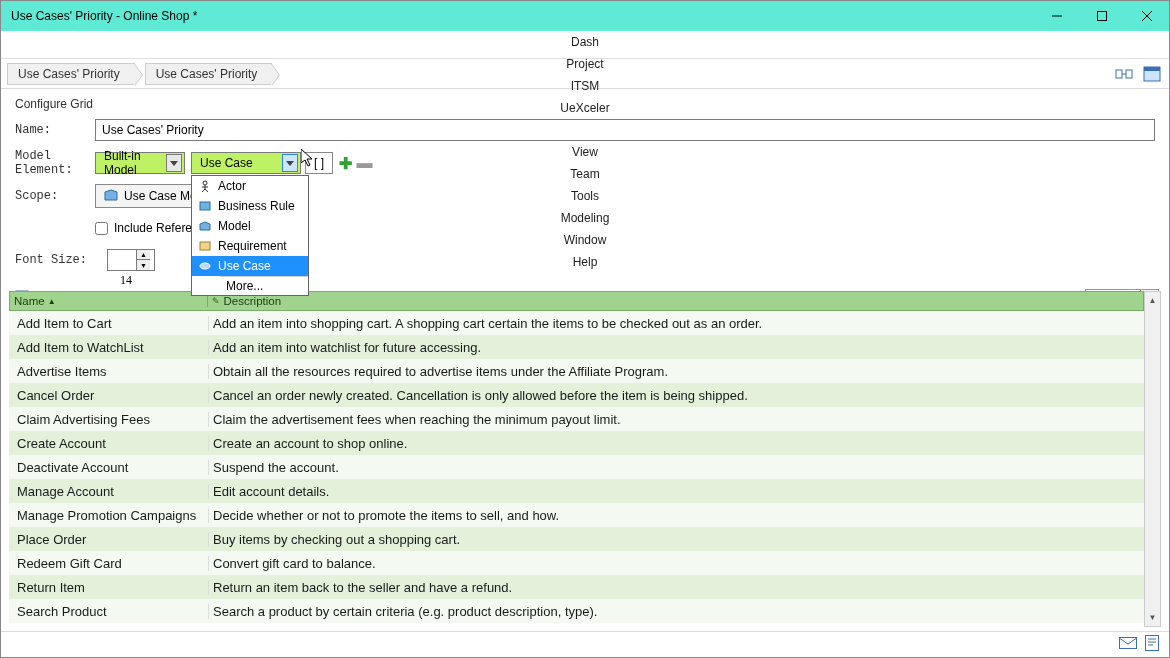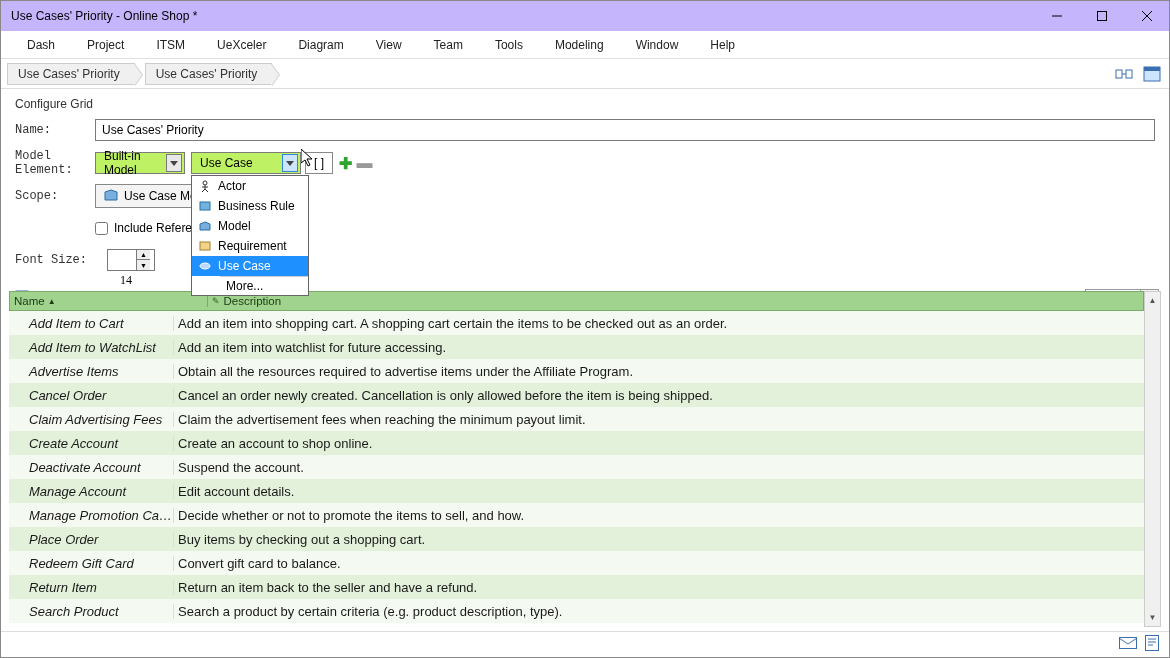--- a/index.html
+++ b/index.html
@@ -1,22 +1,22 @@
 <!DOCTYPE html>
 <html><head>
 <meta charset="utf-8">
 <style>
   * { box-sizing: border-box; margin: 0; padding: 0; }
   body { font-family: "Segoe UI", Tahoma, sans-serif; font-size: 12px; background: #fff; width: 1170px; height: 658px; overflow: hidden; border: 1px solid #888; position: relative; }
   
-  .title-bar { height: 30px; display: flex; align-items: center; padding: 0 0 0 10px; background: #c4b5fd; }
+  .title-bar { height: 30px; display: flex; align-items: center; padding: 0 0 0 10px; background: #5eead4; }
   .title-bar .title-text { flex: 1; font-size: 12px; color: #000; }
   .win-btn { width: 45px; height: 30px; display: flex; align-items: center; justify-content: center; cursor: default; }
   
-  .menu-bar { height: 28px; display: flex; align-items: center; padding: 0 10px; gap: 0; border-bottom: 1px solid #e0e0e0; }
+  .menu-bar { height: 28px; display: flex; align-items: center; padding: 0 10px; gap: 0; border-bottom: 1px solid #e0e0e0; flex-direction: column; }
   .menu-item { padding: 4px 16px; cursor: default; color: #222; }
   
   .breadcrumb-bar { height: 30px; display: flex; align-items: center; padding: 0 6px; border-bottom: 1px solid #ddd; }
   .bc-item { background: #f0f0f0; border: 1px solid #ccc; padding: 3px 14px 3px 10px; position: relative; margin-right: 10px; color: #333; }
   .bc-item:after { content: ""; position: absolute; right: -8px; top: 0; bottom: 0; width: 0; height: 0; border-left: 8px solid #f0f0f0; border-top: 11px solid transparent; border-bottom: 11px solid transparent; }
   .bc-item:before { content: ""; position: absolute; right: -9px; top: 0; bottom: 0; width: 0; height: 0; border-left: 8px solid #ccc; border-top: 11px solid transparent; border-bottom: 11px solid transparent; }
   .bc-toolbar { margin-left: auto; display: flex; gap: 6px; }
   .bc-ico { width: 22px; height: 22px; display: flex; align-items: center; justify-content: center; }
   
   .config-area { padding: 8px 14px 6px 14px; }
@@ -55,21 +55,21 @@
   .grid-wrap { position: absolute; left: 8px; right: 8px; top: 290px; bottom: 30px; display: flex; }
   .grid-body { flex: 1; overflow: hidden; }
   .grid-head { display: flex; background: #9fd38e; border: 1px solid #7bab6b; height: 20px; align-items: center; font-size: 11.5px; color: #1e3a12; }
   .gh-name { width: 198px; padding-left: 4px; border-right: 1px solid #7bab6b; display: flex; align-items: center; gap: 3px; }
   .gh-desc { flex: 1; padding-left: 4px; display: flex; align-items: center; gap: 4px; }
   .gh-desc .mini-ico { font-size: 9px; color: #2d5a1e; }
   .sort-arrow { font-size: 8px; color: #1e3a12; }
   .grid-row { display: flex; height: 24px; align-items: center; font-size: 13px; color: #1a1a1a; }
   .grid-row:nth-child(odd) { background: #f4faf1; }
   .grid-row:nth-child(even) { background: #e3f1db; }
-  .gc-name { width: 165px; padding-left: 20px; border-right: 1px solid #ddd; overflow: hidden; white-space: nowrap; text-overflow: ellipsis; font-style: italic; }
+  .gc-name { width: 200px; padding-left: 8px; border-right: 1px solid #ddd; overflow: hidden; white-space: nowrap; text-overflow: ellipsis; }
   .gc-desc { flex: 1; padding-left: 4px; overflow: hidden; white-space: nowrap; text-overflow: ellipsis; }
   .vscroll { width: 17px; background: #f0f0f0; border: 1px solid #ccc; display: flex; flex-direction: column; }
   .vs-btn { height: 17px; display: flex; align-items: center; justify-content: center; font-size: 8px; color: #555; background: #f0f0f0; }
   .vs-track { flex: 1; position: relative; }
   
   .status-bar { position: absolute; left: 0; right: 0; bottom: 0; height: 26px; border-top: 1px solid #ddd; display: flex; align-items: center; justify-content: flex-end; padding: 0 10px; gap: 8px; }
   
   .cursor-ptr { position: absolute; width: 14px; height: 18px; pointer-events: none; z-index: 999; }
 </style>
 </head>

